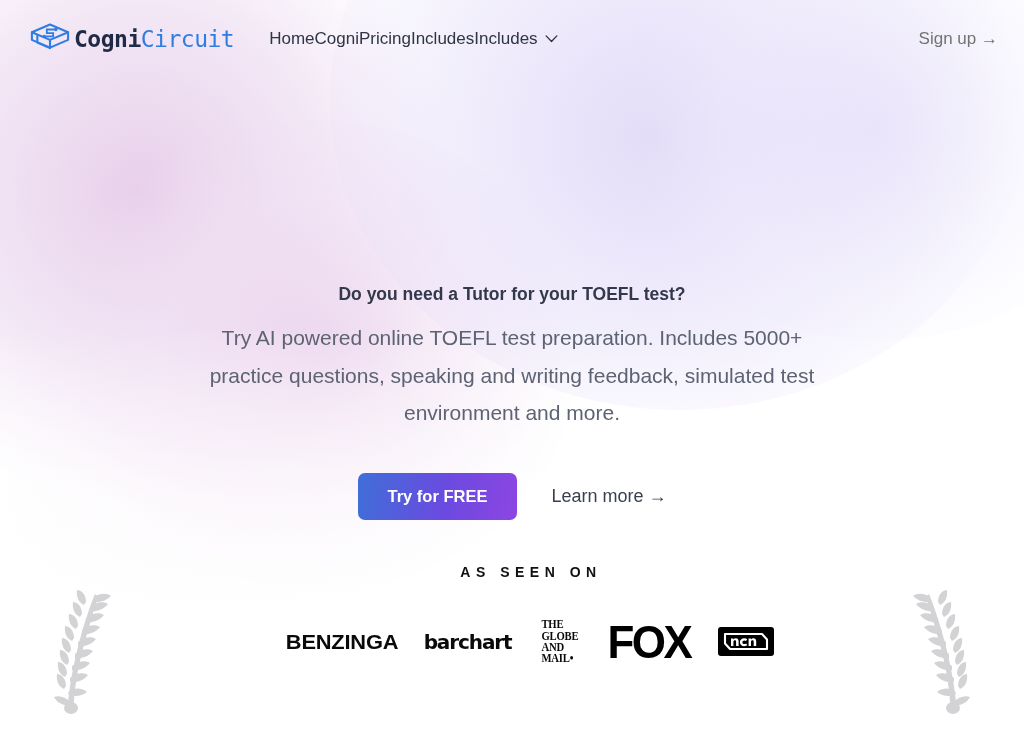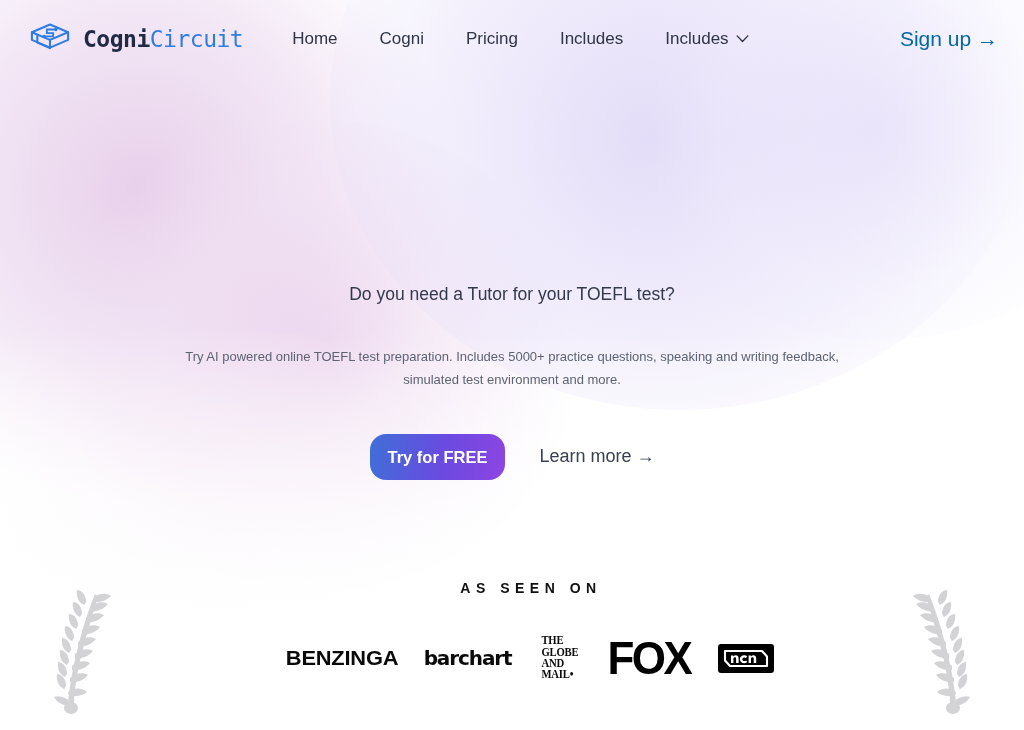--- a/index.html
+++ b/index.html
@@ -70,21 +70,21 @@
     position: relative;
     z-index: 5;
     height: 78px;
     display: flex;
     align-items: center;
     padding: 0 26px 0 28px;
   }
   .brand {
     display: flex;
     align-items: center;
-    gap: 11px;
+    gap: 2px;
     cursor: pointer;
   }
   .brand-icon { width: 44px; height: 38px; display: block; flex: none; }
   .brand-text {
     font-size: 23px;
     letter-spacing: 0.2px;
     white-space: nowrap;
     line-height: 1;
   }
   .brand-cogni {
@@ -96,42 +96,41 @@
   .brand-circuit {
     font-family: "DejaVu Sans Mono", monospace;
     font-weight: 400;
     color: #2f7de1;
     letter-spacing: -0.5px;
   }
 
   .nav {
     display: flex;
     align-items: center;
-    gap: 42px;
-    margin-left: 49px;
+    margin-left: 35px;
   }
   .nav-item {
     font-size: 17px;
     color: #2f3545;
     white-space: nowrap;
     cursor: pointer;
     display: flex;
     align-items: center;
     gap: 7px;
   }
   .chev { display: block; width: 13px; height: 8px; }
 
   .header-right {
     margin-left: auto;
     display: flex;
     align-items: center;
   }
   .signup {
-    font-size: 21px;
-    color: #0369a1;
+    font-size: 17px;
+    color: #737373;
     white-space: nowrap;
     cursor: pointer;
   }
 
   
   .hero {
     position: relative;
     z-index: 4;
     text-align: center;
     padding-top: 98px;
@@ -143,65 +142,65 @@
     letter-spacing: -1.2px;
     background: linear-gradient(100deg, #2f6fdc 0%, #5150e0 34%, #7447de 62%, #8a46e0 100%);
     -webkit-background-clip: text;
     background-clip: text;
     color: transparent;
     -webkit-text-fill-color: transparent;
   }
   .subhead {
     margin-top: 42px;
     font-size: 17.5px;
-    font-weight: 400;
+    font-weight: 700;
     color: #33384a;
   }
   .lead {
-    margin-top: 40px;
-    font-size: 13px;
+    margin-top: 14px;
+    font-size: 21px;
     line-height: 1.78;
     color: #5d6373;
     max-width: 660px;
     margin-left: auto;
     margin-right: auto;
   }
 
   .cta-row {
     margin-top: 42px;
     display: flex;
     align-items: center;
     justify-content: center;
     gap: 34px;
   }
   .btn-primary {
     border: 0;
-    border-radius: 16px;
-    padding: 15px 18px;
+    border-radius: 7px;
+    padding: 15px 30px;
     font-family: "Liberation Sans", sans-serif;
     font-size: 16.5px;
     font-weight: 700;
     color: #ffffff;
     background: linear-gradient(100deg, #3f6fd8 0%, #6b4ae0 55%, #8d45e2 100%);
     cursor: pointer;
     white-space: nowrap;
     line-height: 1;
   }
   .btn-link {
     font-size: 18px;
     color: #3a4050;
     cursor: pointer;
     white-space: nowrap;
   }
 
   
   .proof {
     position: relative;
     z-index: 4;
-    margin-top: 100px;
+    margin-top: 44px;
     text-align: center;
     padding-left: 38px;
   }
   .proof-title {
     font-size: 14px;
     font-weight: 700;
     letter-spacing: 5.5px;
     color: #111111;
   }
   .logos {

